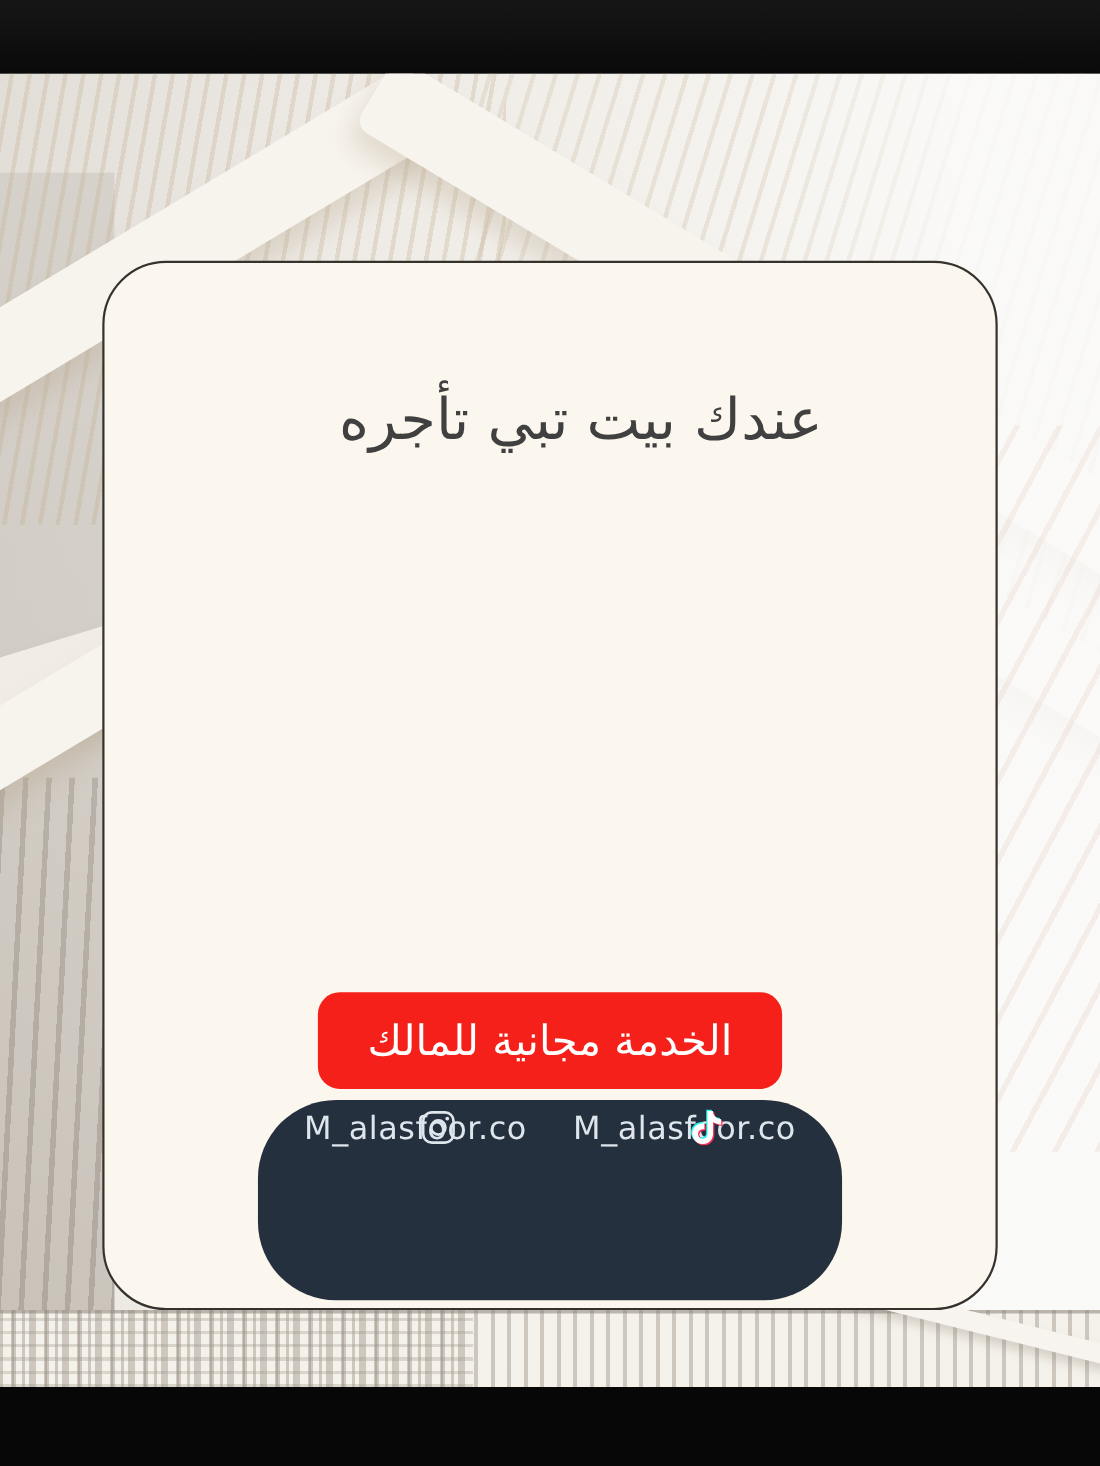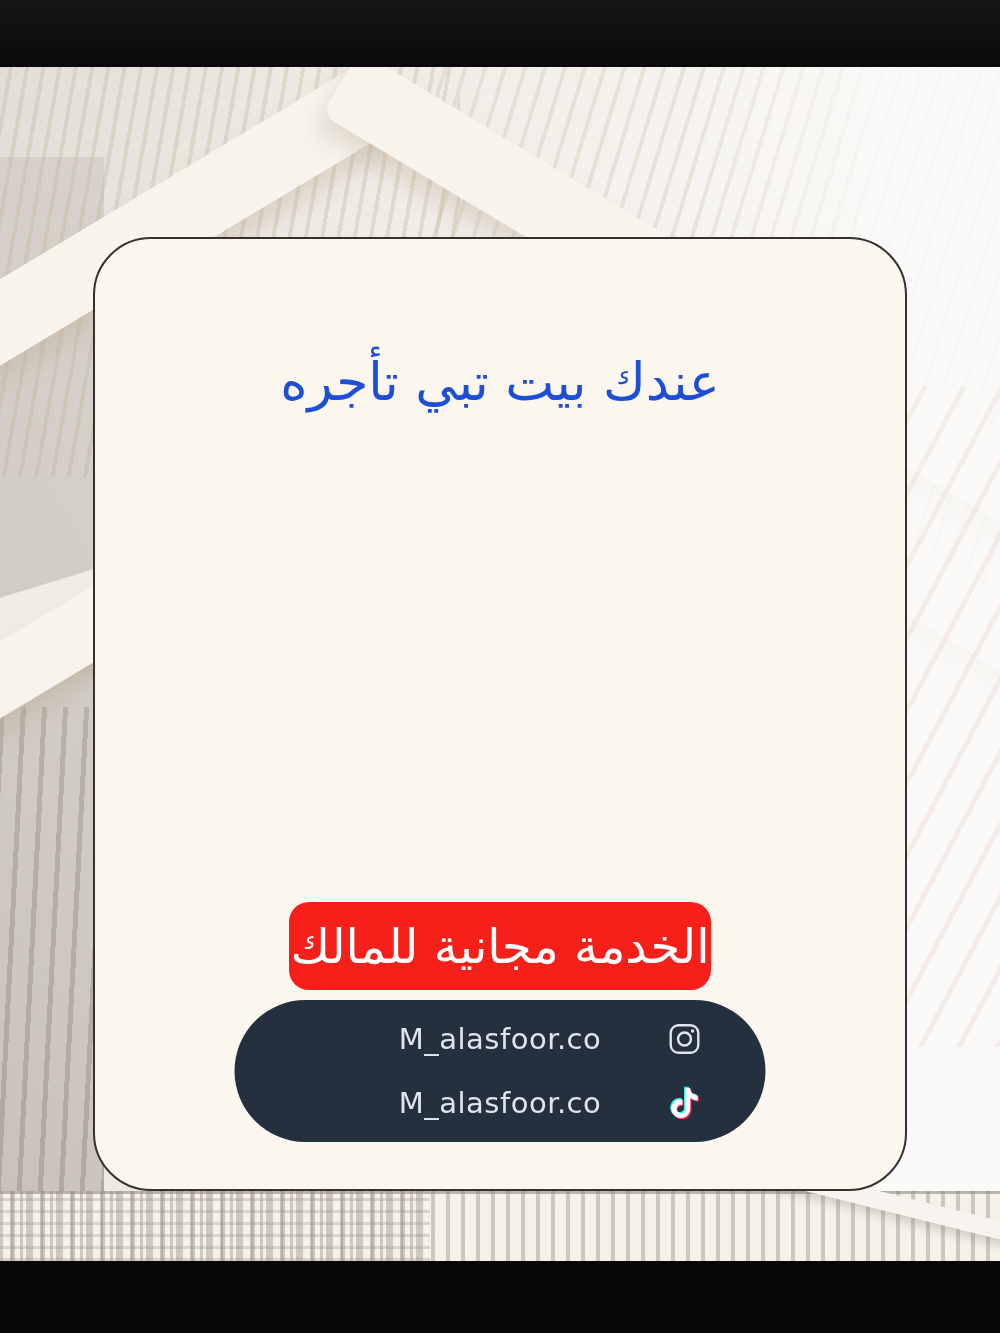--- a/index.html
+++ b/index.html
@@ -41,29 +41,29 @@
     background:repeating-linear-gradient(90deg,rgba(130,118,104,.5) 0 3px,transparent 3px 10px),
                repeating-linear-gradient(0deg,rgba(130,118,104,.35) 0 3px,transparent 3px 12px);}
   .bottom-hand{left:430px;top:1092px;width:640px;height:18px;background:#f7f4ee;
     transform:rotate(14deg);box-shadow:0 6px 10px rgba(120,105,88,.3);}
   .wash{left:0;top:0;width:1000px;height:1194px;
     background:linear-gradient(180deg,rgba(248,246,242,.28),rgba(248,246,242,.14));}
   
   .card{position:absolute;left:93px;top:237px;width:814px;height:954px;box-sizing:border-box;
     background:#fbf6ee;border:2px solid #35322d;border-radius:58px;}
   .ad-line{position:absolute;left:0;width:100%;text-align:center;direction:rtl;
-    color:#1d4ed8;font-size:52px;line-height:64px;letter-spacing:0;}
+    color:#404040;font-size:52px;line-height:64px;letter-spacing:0;padding-left:28px;}
   .l1{top:111px;} .l2{top:266px;} .l3{top:426px;} .l4{top:584px;}
   .badge{position:absolute;top:663px;left:50%;transform:translateX(-50%);
     width:422px;height:88px;background:#f42019;border-radius:20px;
     display:flex;align-items:center;justify-content:center;
-    color:#fff;font-size:48px;direction:rtl;}
+    color:#fff;font-size:38px;direction:rtl;}
   .social-pill{position:absolute;top:761px;left:50%;transform:translateX(-50%);
-    width:531px;height:142px;background:#25303e;border-radius:71px;
-    display:flex;flex-direction:column;justify-content:space-evenly;}
+    width:531px;height:182px;background:#25303e;border-radius:71px;
+    display:flex;flex-direction:row;justify-content:space-evenly;}
   .social-row{position:relative;height:50px;display:flex;align-items:center;justify-content:center;}
   .handle{color:#dfe5ec;font-size:29px;letter-spacing:.5px;}
   .soc-icon{position:absolute;right:62px;top:50%;transform:translateY(-50%);
     width:38px;height:38px;display:flex;align-items:center;justify-content:center;}
 </style>
 </head>
 <body>
 
 <div class="stage">
 

